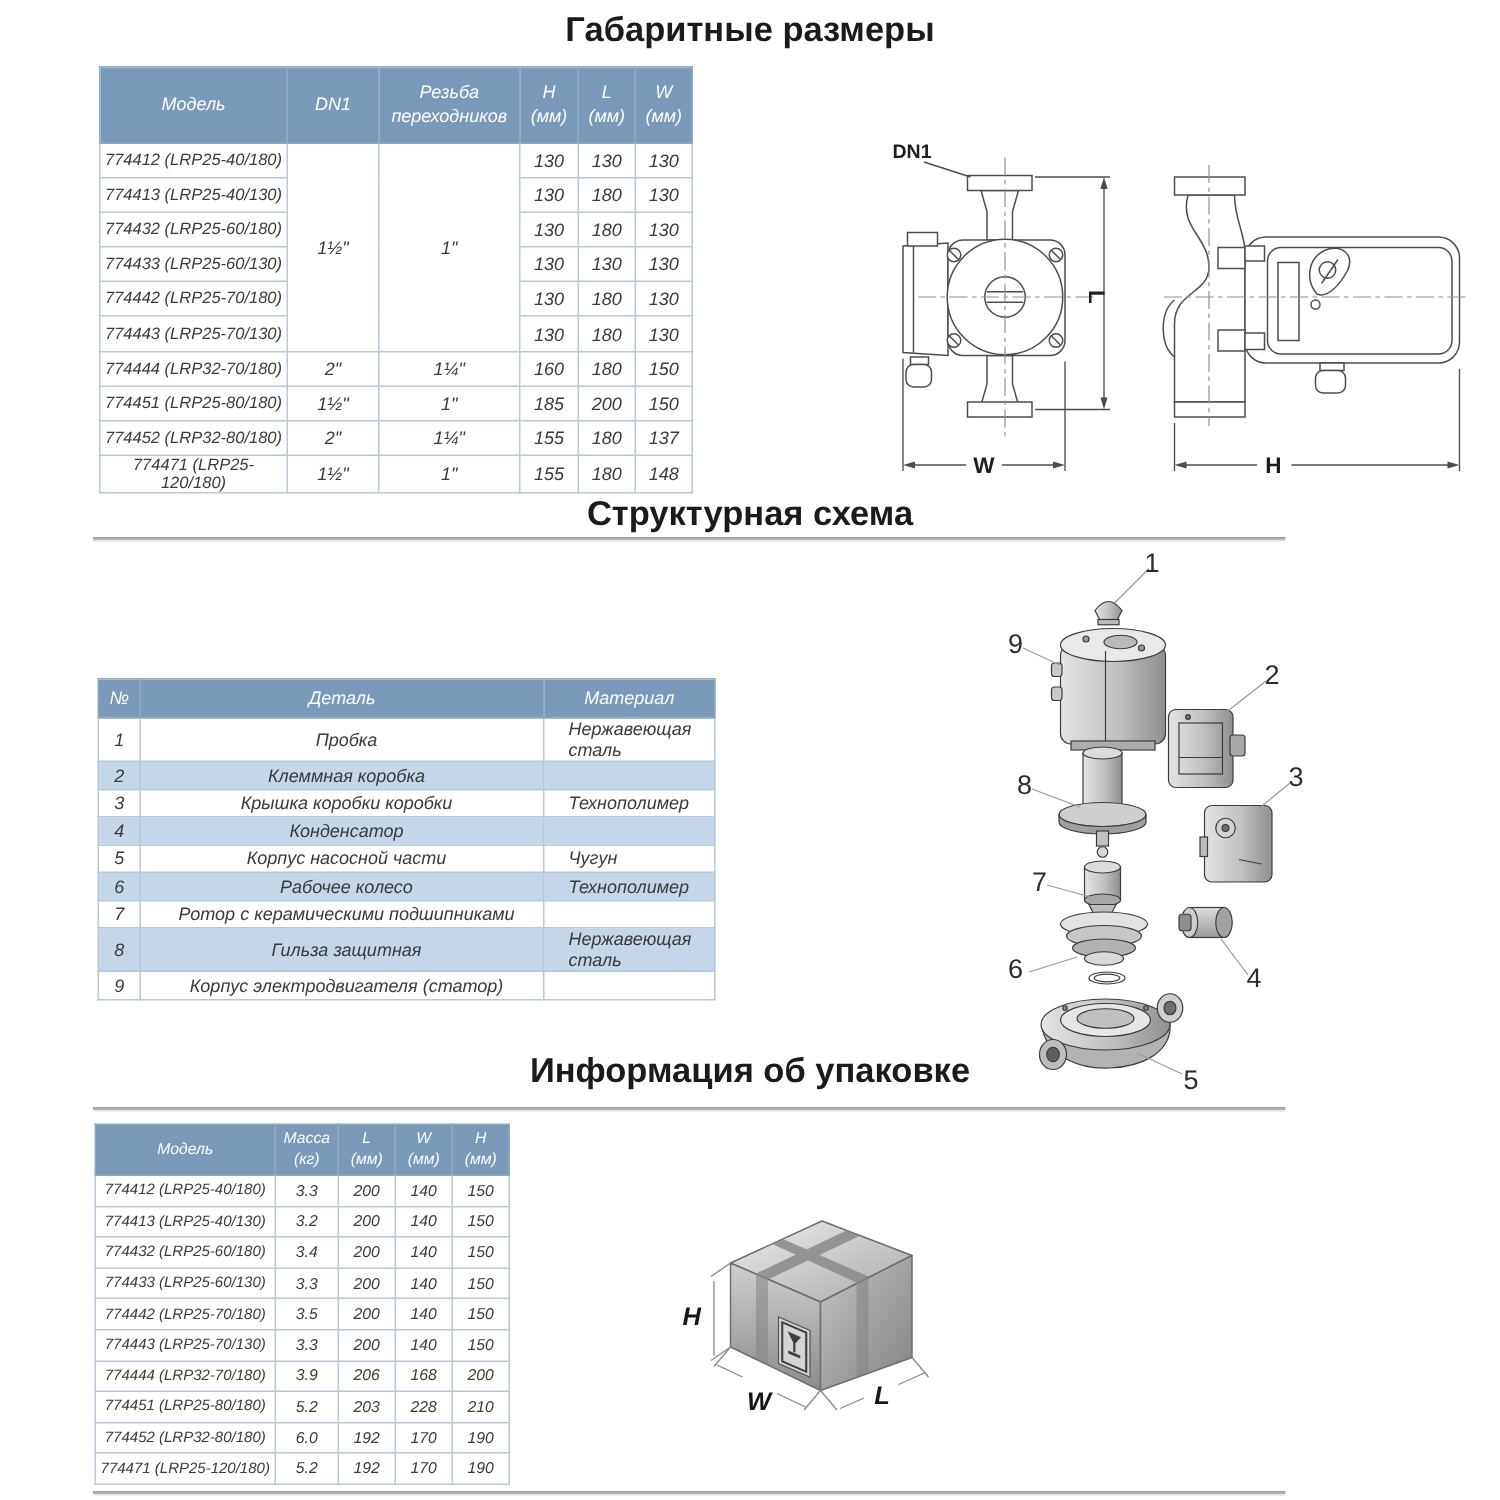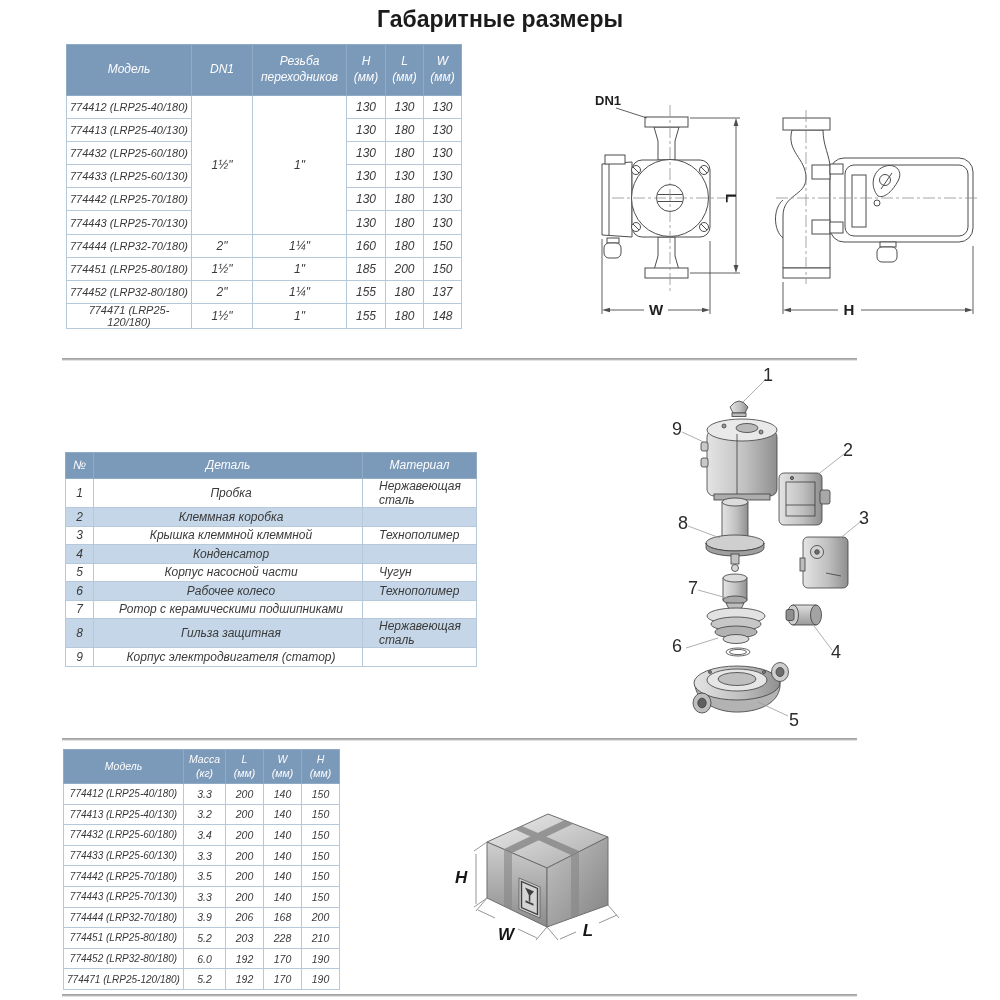--- a/index.html
+++ b/index.html
@@ -42,20 +42,22 @@
   .dn1label{font-weight:700;font-size:13px;fill:#1e1e1e;}
   .callout{font-size:18px;fill:#2b2b2b;}
   .boxlabel{font-weight:700;font-style:italic;font-size:17px;fill:#161616;}
 </style>
 </head>
 <body>
 
 <div class="page">
 
   <div class="title" id="title-dim">Габаритные размеры</div>
+  <div class="title" id="title-struct">Структурная схема</div>
+  <div class="title" id="title-pack">Информация об упаковке</div>
 
   <div class="divider" id="div-struct"></div>
   <div class="divider" id="div-pack"></div>
   <div class="divider" id="div-bottom"></div>
 
   <table id="dimTable">
     <colgroup>
         <col style="width:125px">
         <col style="width:61px">
         <col style="width:94px">
@@ -170,21 +172,21 @@
           <td class="left">Пробка</td>
           <td class="leftm">Нержавеющая сталь</td>
         </tr>
         <tr>
           <td>2</td>
           <td class="left">Клеммная коробка</td>
           <td class="leftm"></td>
         </tr>
         <tr>
           <td>3</td>
-          <td class="left">Крышка клеммной клеммной</td>
+          <td class="left">Крышка коробки коробки</td>
           <td class="leftm">Технополимер</td>
         </tr>
         <tr>
           <td>4</td>
           <td class="left">Конденсатор</td>
           <td class="leftm"></td>
         </tr>
         <tr>
           <td>5</td>
           <td class="left">Корпус насосной части</td>

